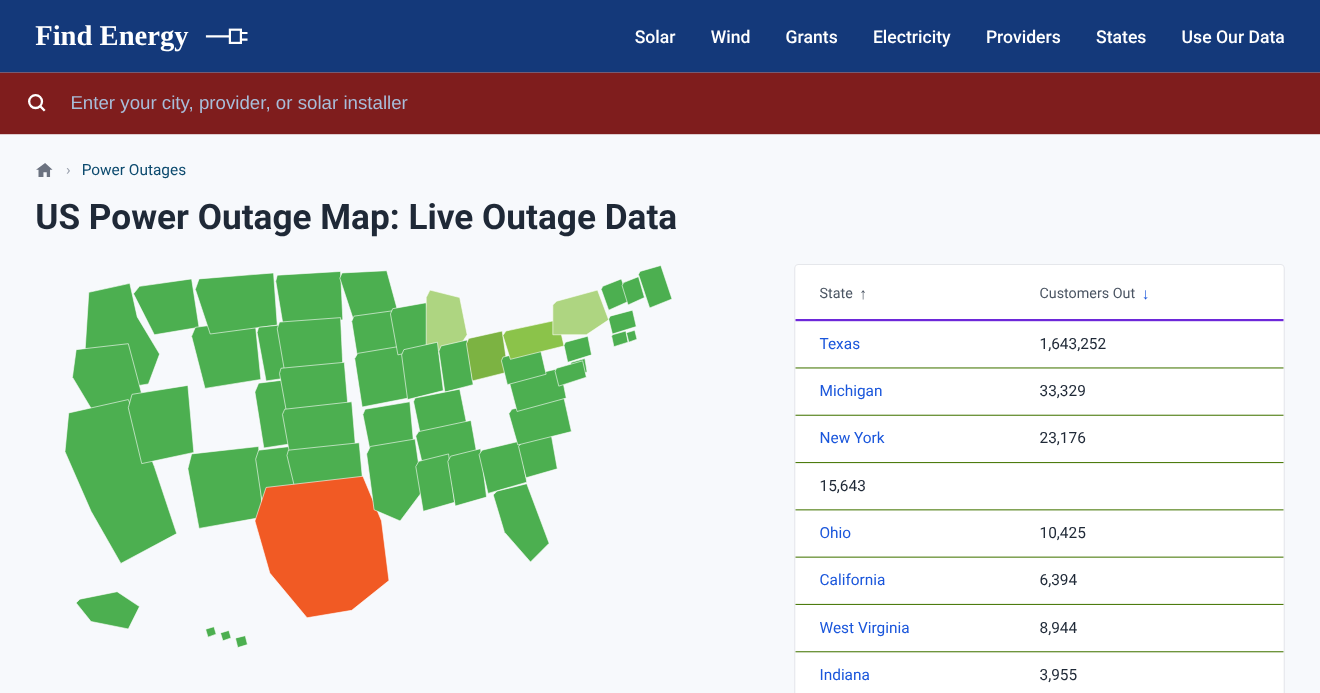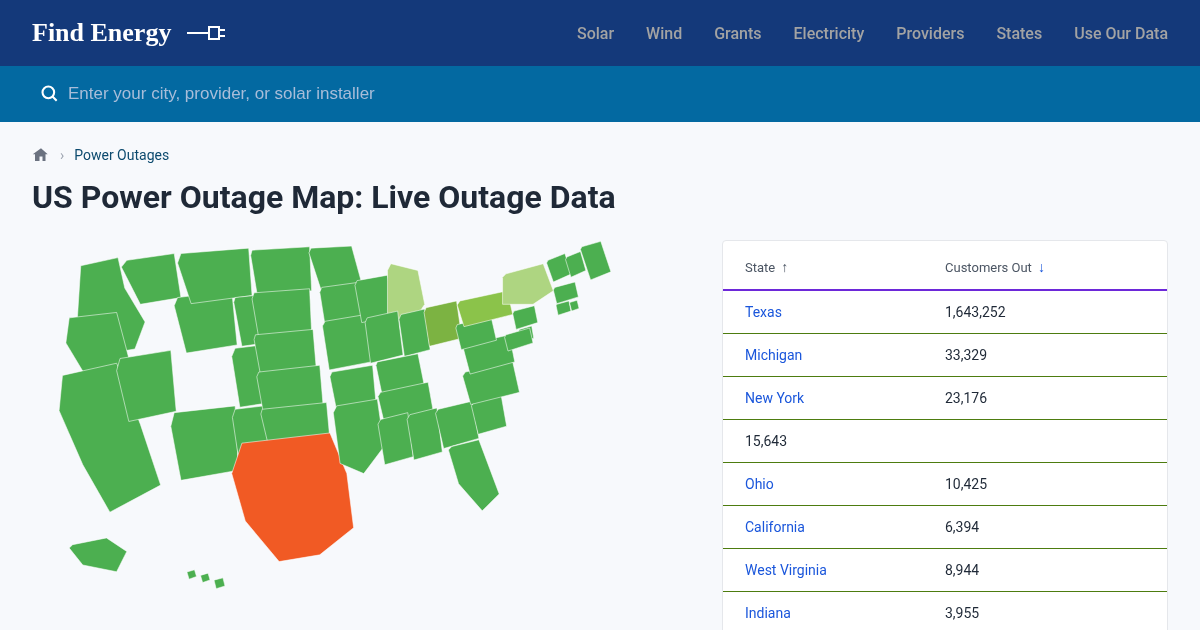--- a/index.html
+++ b/index.html
@@ -1,22 +1,22 @@
 <!DOCTYPE html>
 <html><head>
 <meta charset="utf-8">
 <style>
 * { margin: 0; padding: 0; box-sizing: border-box; }
 body { font-family: -apple-system, BlinkMacSystemFont, "Segoe UI", Roboto, sans-serif; background: #f7f9fc; width: 1200px; height: 630px; overflow: hidden; }
 .header { background: #14397a; height: 66px; display: flex; align-items: center; padding: 0 32px; justify-content: space-between; }
 .logo { color: white; font-size: 26px; font-weight: 600; font-family: Georgia, serif; display: flex; align-items: center; gap: 16px; }
 .plug-icon { width: 40px; height: 22px; }
 .nav { display: flex; gap: 32px; }
-.nav-item { color: #a3a3a3; font-size: 16px; font-weight: 500; text-decoration: none; cursor: pointer; }
-.search-bar { background: #0369a1; height: 56px; display: flex; align-items: center; padding: 0 40px; gap: 8px; }
+.nav-item { color: #ffffff; font-size: 16px; font-weight: 500; text-decoration: none; cursor: pointer; }
+.search-bar { background: #7f1d1d; height: 56px; display: flex; align-items: center; padding: 0 24px; gap: 20px; }
 .search-icon { color: white; width: 20px; height: 20px; }
 .search-input { background: transparent; border: none; color: white; font-size: 17px; flex: 1; outline: none; }
 .search-input::placeholder { color: #a8bdd9; }
 .breadcrumb { display: flex; align-items: center; gap: 10px; padding: 24px 32px 14px; color: #6b7280; font-size: 14px; }
 .home-icon { width: 18px; height: 18px; color: #6b7280; cursor: pointer; }
 .crumb-sep { color: #9ca3af; }
 .crumb-current { color: #0c4a6e; }
 .page-title { padding: 0 32px 24px; font-size: 32px; font-weight: 700; color: #1f2937; }
 .content { display: flex; gap: 40px; padding: 0 32px; }
 .map-wrap { flex: 0 0 650px; }

